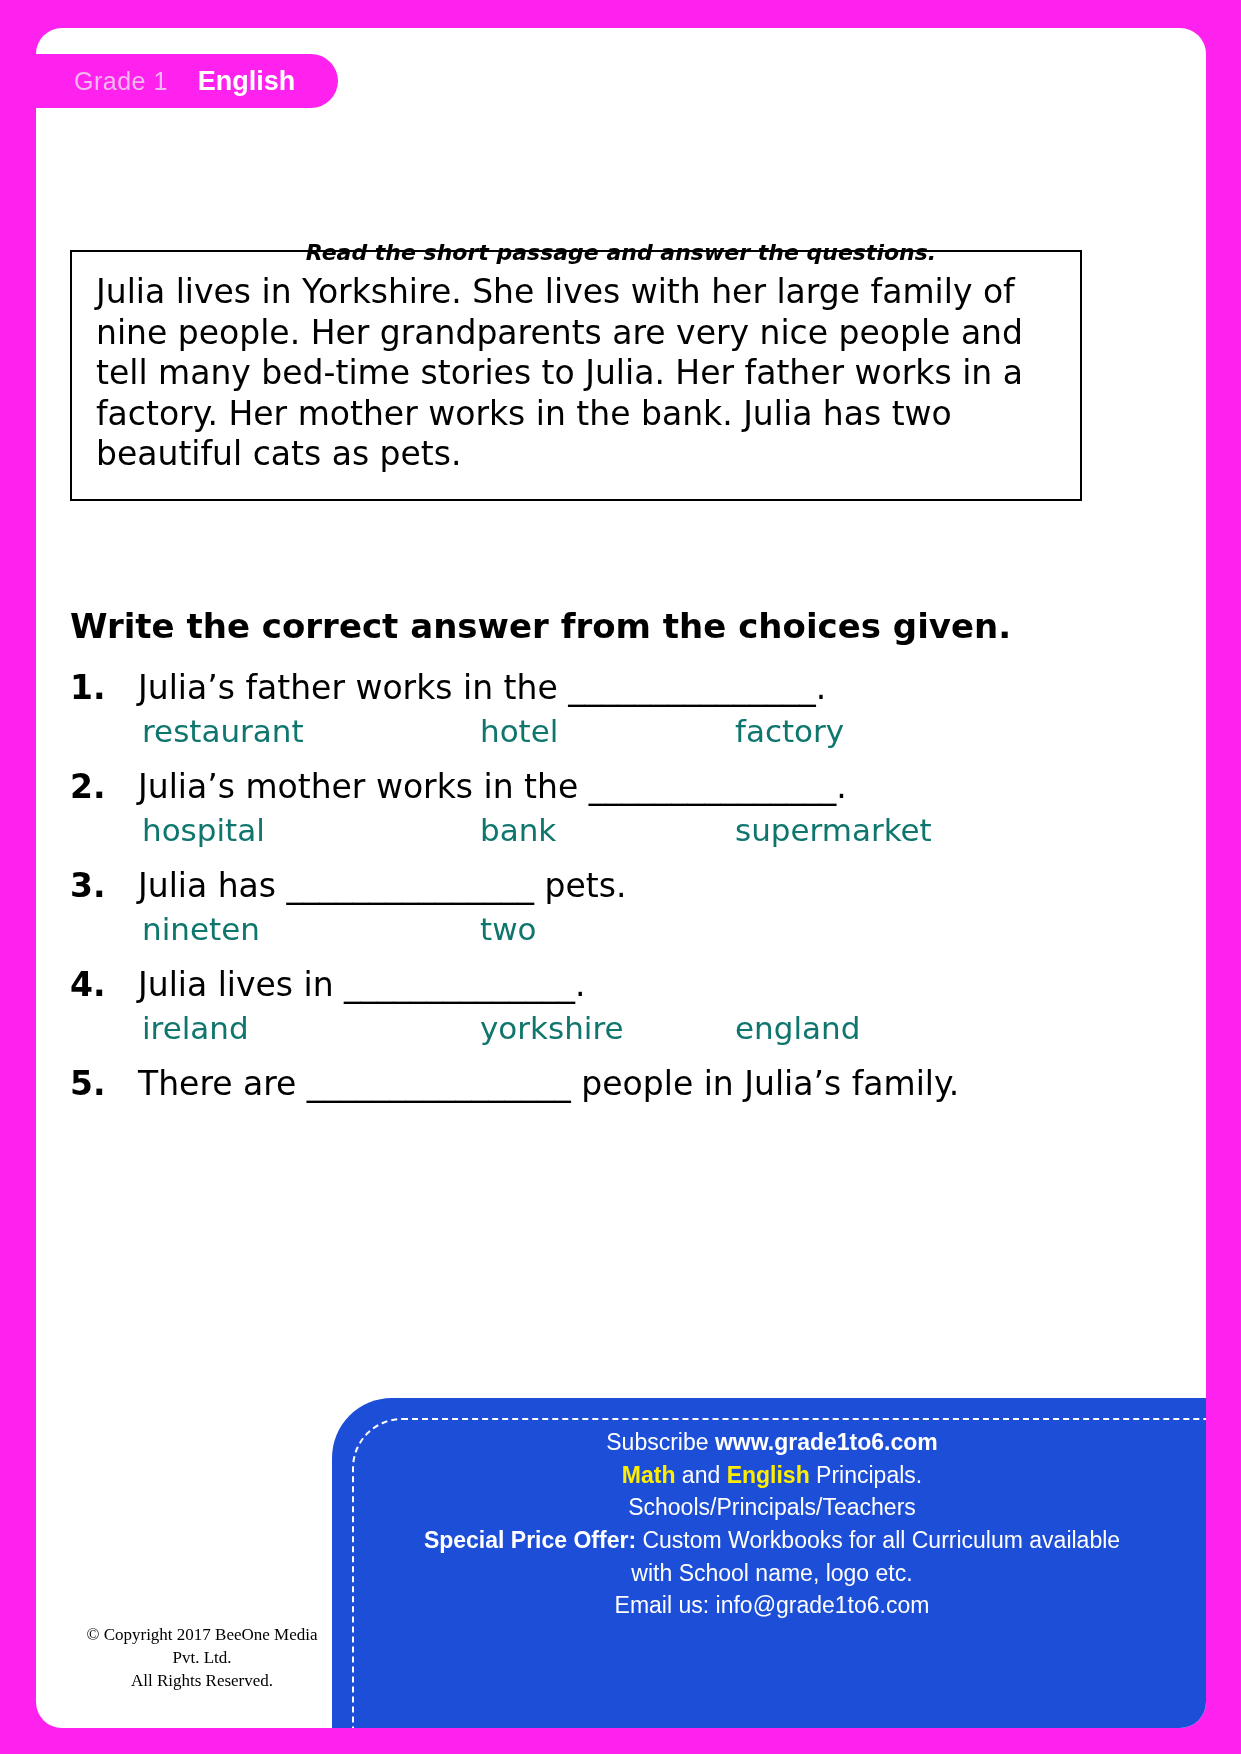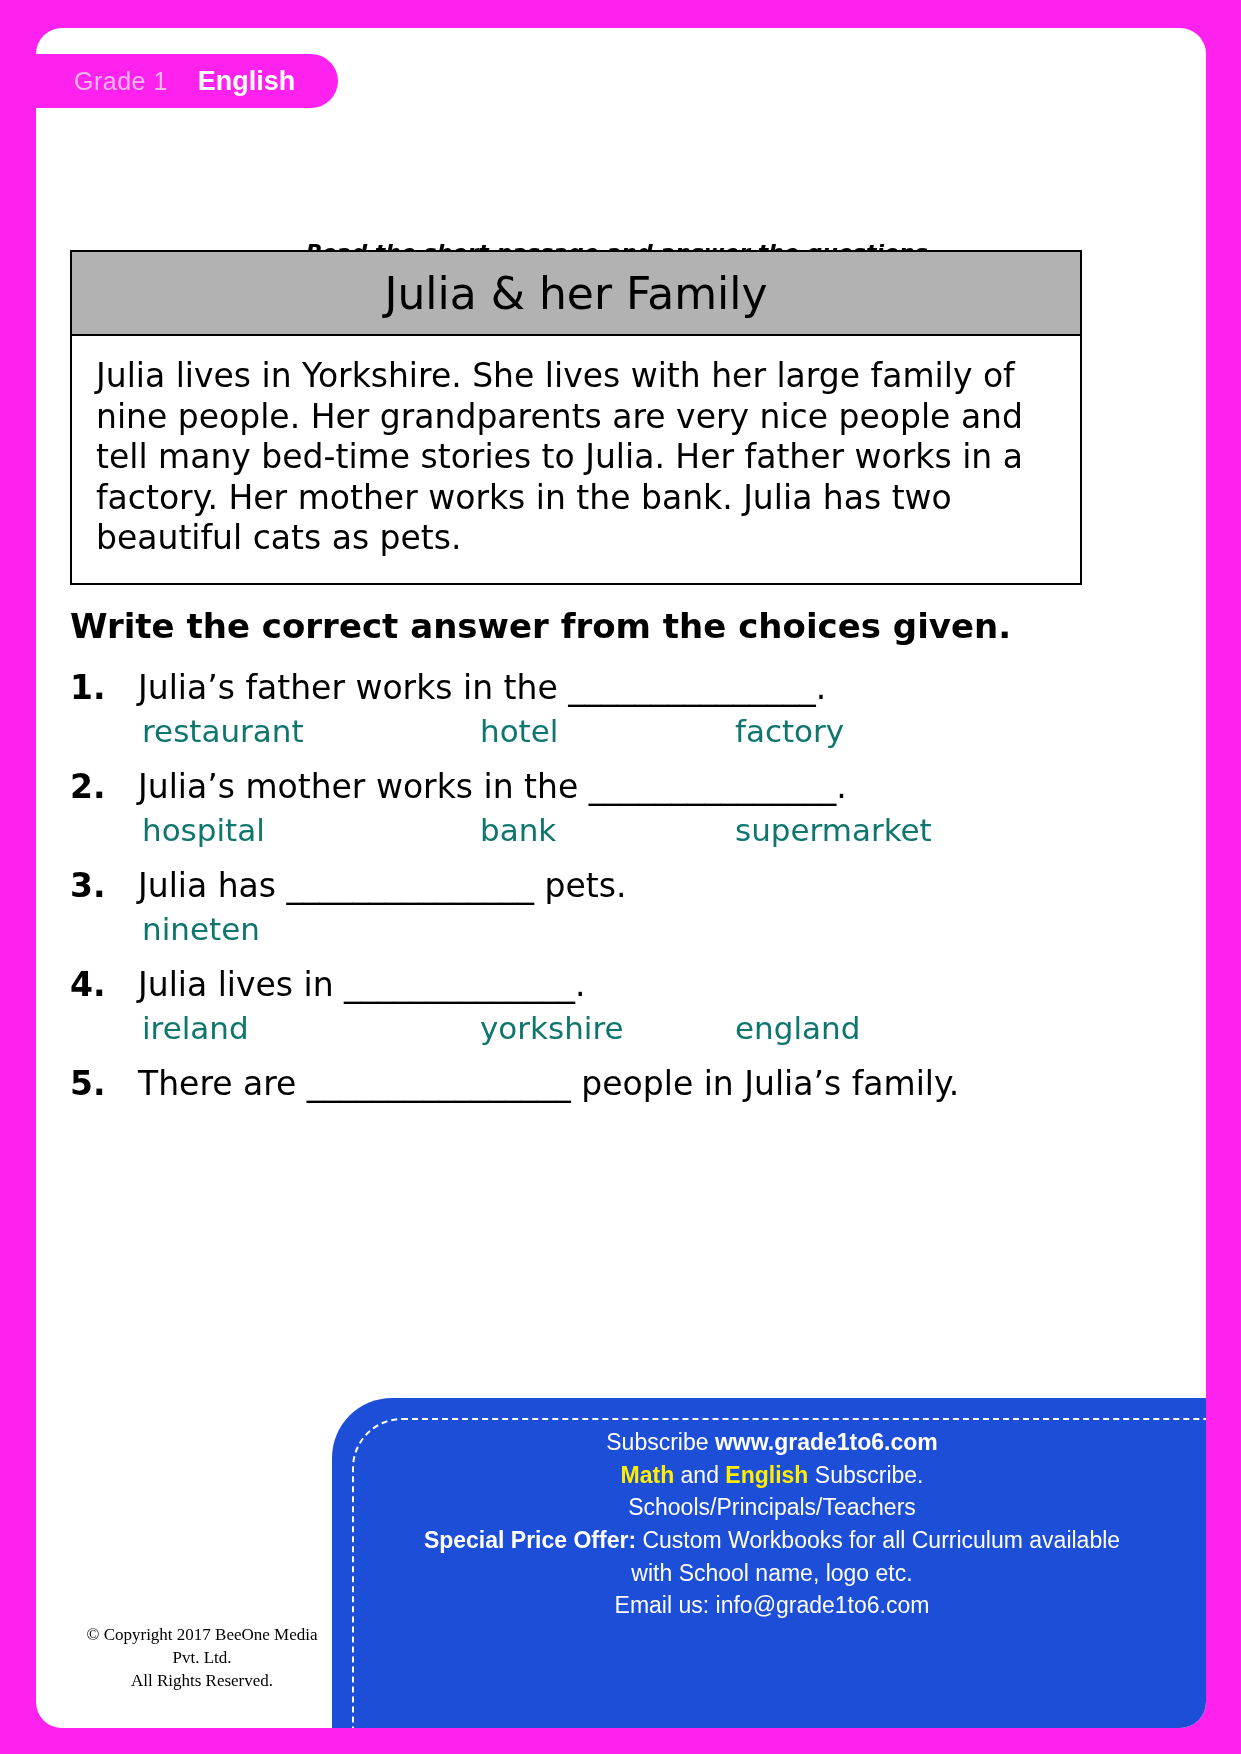--- a/index.html
+++ b/index.html
@@ -197,21 +197,20 @@
 <div class="page">
 
   <div class="grade-badge">
     <span class="grade-text">Grade 1</span>
     <span class="subject-text">English</span>
   </div>
 
   <div class="subtitle">Read the short passage and answer the questions.</div>
 
   <div class="passage-box">
-    <div class="passage-head">Julia &amp; her Family</div>
     <div class="passage-body">Julia lives in Yorkshire. She lives with her large family of nine people. Her grandparents are very nice people and tell many bed-time stories to Julia. Her father works in a factory. Her mother works in the bank. Julia has two beautiful cats as pets.</div>
   </div>
 
   <div class="instruction">Write the correct answer from the choices given.</div>
 
   <div class="questions">
 
     <div class="q-block">
       <div class="q-line">
         <span class="q-num">1.</span>
@@ -236,20 +235,21 @@
       </div>
     </div>
 
     <div class="q-block">
       <div class="q-line">
         <span class="q-num">3.</span>
         <span class="q-text">Julia has _______________ pets.</span>
       </div>
       <div class="choices">
         <span class="choice">nineten</span>
+        <span class="choice">two</span>
         <span class="choice"></span>
       </div>
     </div>
 
     <div class="q-block">
       <div class="q-line">
         <span class="q-num">4.</span>
         <span class="q-text">Julia lives in ______________.</span>
       </div>
       <div class="choices">
@@ -268,21 +268,21 @@
 
   </div>
 
   <div class="footer-band">
     <div class="footer-dash"></div>
     <div class="footer-text">
       <div>
         <span>Subscribe </span><b>www.grade1to6.com</b>
       </div>
       <div>
-        <span class="yellow">Math</span><span> and </span><span class="yellow">English</span><span> Subscribe.</span>
+        <span class="yellow">Math</span><span> and </span><span class="yellow">English</span><span> Principals.</span>
       </div>
       <div>Schools/Principals/Teachers</div>
       <div>
         <b>Special Price Offer:</b><span> Custom Workbooks for all Curriculum available</span>
       </div>
       <div>with School name, logo etc.</div>
       <div>Email us: info@grade1to6.com</div>
     </div>
   </div>
 

